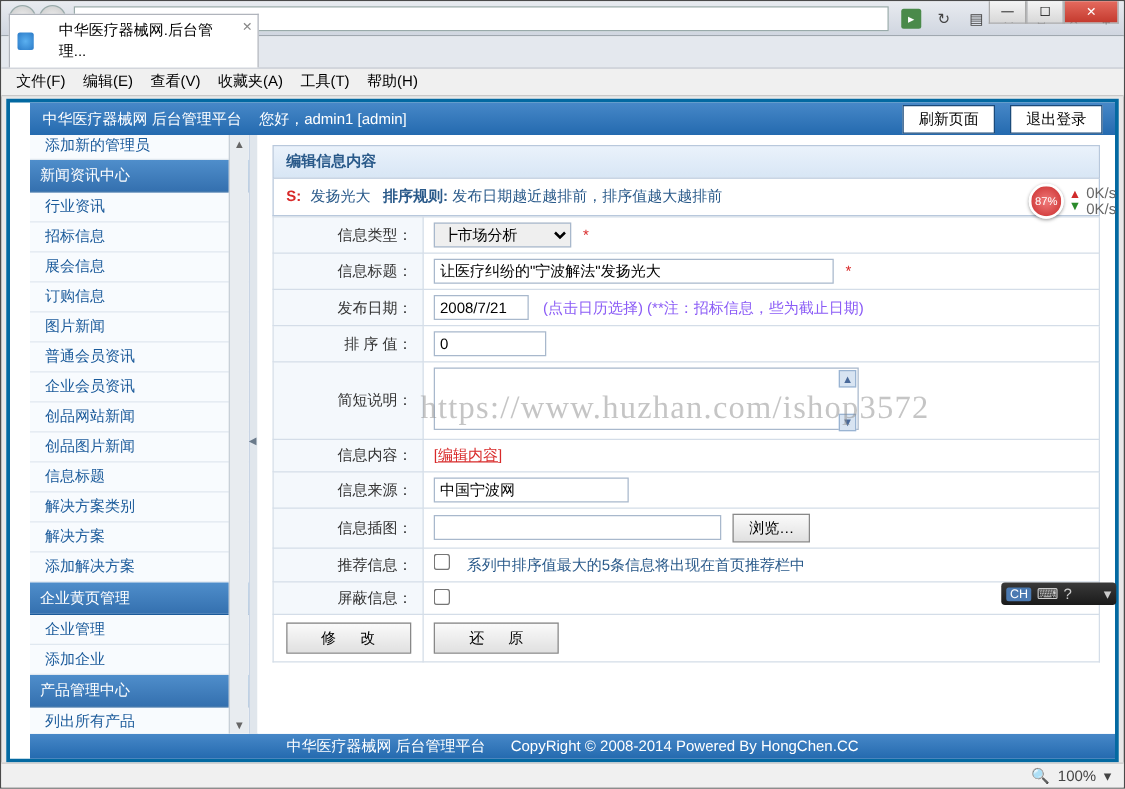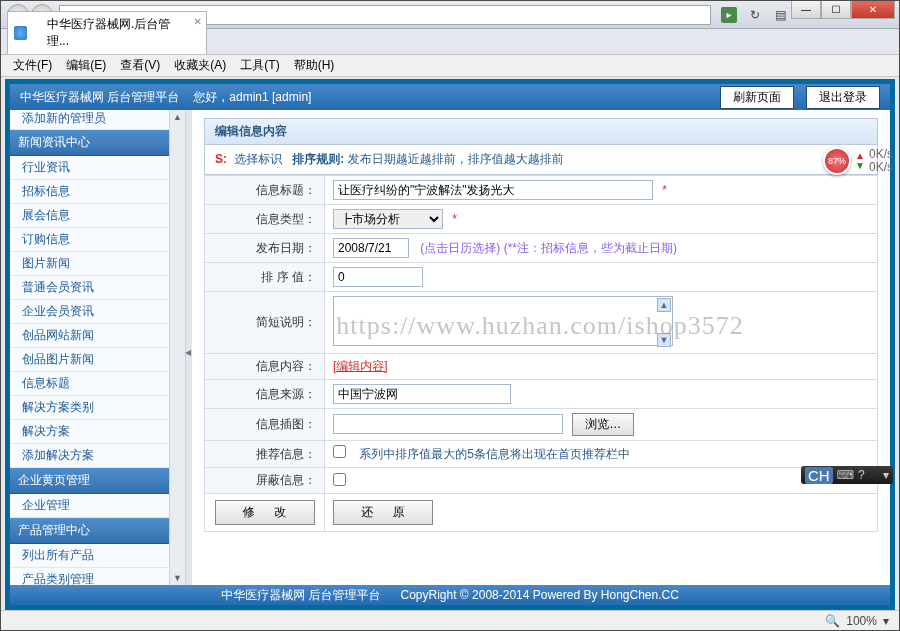--- a/index.html
+++ b/index.html
@@ -21,21 +21,21 @@
 .win-controls div:last-child { width: 44px; background: linear-gradient(#e46a5e,#c43a2e); color: #fff; }
 
 .tabs-row { height: 26px; background: #e4e8ee; display: flex; align-items: flex-end; padding: 0 6px; border-bottom: 1px solid #c0c4cc; }
 .tab { background: #fff; border: 1px solid #b0b4bc; border-bottom: none; padding: 4px 24px 4px 6px; display: flex; align-items: center; gap: 20px; max-width: 200px; position: relative; }
 .tab .favicon { width: 14px; height: 14px; background: radial-gradient(#5bb0f0,#2a7ac7); border-radius: 2px; }
 .tab .close-t { position: absolute; right: 4px; top: 4px; font-size: 10px; color: #888; }
 
 .menubar { height: 22px; background: #f0f0f0; display: flex; align-items: center; padding: 0 6px; gap: 2px; border-bottom: 1px solid #c8c8c8; }
 .menubar span { padding: 2px 6px; }
 
-.app { position: absolute; top: 78px; left: 4px; right: 4px; bottom: 20px; background: #fff; border: 5px solid #0369a1; }
+.app { position: absolute; top: 78px; left: 4px; right: 4px; bottom: 20px; background: #fff; border: 3px solid #0369a1; padding-left: 16px; }
 .app-header { height: 26px; background: linear-gradient(#4788c8, #246aaf); color: #fff; display: flex; align-items: center; padding: 0 10px; }
 .app-header .brand { font-weight: normal; }
 .app-header .greet { margin-left: 14px; }
 .app-header .right { margin-left: auto; display: flex; gap: 12px; }
 .app-header button { background: #fff; border: 1px solid #1a4a7a; padding: 2px 12px; font-size: 12px; cursor: pointer; }
 
 .app-body { display: flex; height: calc(100% - 46px); }
 .sidebar { width: 176px; background: #f8fbfe; border-right: 1px solid #c8d4e4; overflow: hidden; position: relative; }
 .sidebar .scroll-hint { position: absolute; right: 0; top: 0; width: 16px; height: 100%; background: #e8ecf0; border-left: 1px solid #c8d0d8; }
 .sidebar .scroll-hint::before { content: "▲"; position: absolute; top: 2px; left: 3px; font-size: 9px; color: #666; }
@@ -71,21 +71,21 @@
 .watermark { position: absolute; top: 310px; left: 200px; right: 20px; text-align: center; font-size: 26px; color: rgba(140,140,140,0.5); pointer-events: none; letter-spacing: 1px; font-family: Georgia, serif; }
 
 .float-badge { position: absolute; top: 146px; right: 6px; display: flex; align-items: center; gap: 4px; }
 .float-badge .circle { width: 28px; height: 28px; border-radius: 50%; background: radial-gradient(#f07a7a,#c82a2a); color: #fff; display: flex; align-items: center; justify-content: center; font-size: 9px; border: 2px solid #fff; box-shadow: 0 1px 3px rgba(0,0,0,.4); }
 .float-badge .speeds { font-size: 9px; color: #666; line-height: 1.1; }
 .float-badge .arr { font-size: 10px; line-height: 1; }
 .float-badge .up { color: #d02a2a; }
 .float-badge .dn { color: #2a8a2a; }
 
 .ime-bar { position: absolute; top: 465px; right: 6px; width: 92px; height: 18px; background: linear-gradient(#3a3a3a,#1a1a1a); border-radius: 3px; color: #ccc; display: flex; align-items: center; padding: 0 4px; gap: 4px; font-size: 10px; }
-.ime-bar .ch { background: #4b7ab2; color: #fff; padding: 0 3px; border-radius: 2px; font-size: 15px; }
+.ime-bar .ch { background: #4b7ab2; color: #fff; padding: 0 3px; border-radius: 2px; font-size: 10px; }
 
 .splitter { width: 6px; background: #e0e6ec; cursor: col-resize; position: relative; }
 .splitter::after { content: "◀"; position: absolute; top: 50%; left: -1px; font-size: 8px; color: #6a7a8a; }
 
 .ta-wrap { position: relative; display: inline-block; }
 .ta-arrow { position: absolute; right: 2px; width: 14px; height: 14px; background: #d8e4f2; border: 1px solid #9ab4d2; font-size: 9px; text-align: center; line-height: 12px; color: #4a6a9a; }
 </style>
 </head>
 <body>
 
@@ -155,50 +155,51 @@
           <div class="side-item">普通会员资讯</div>
           <div class="side-item">企业会员资讯</div>
           <div class="side-item">创品网站新闻</div>
           <div class="side-item">创品图片新闻</div>
           <div class="side-item">信息标题</div>
           <div class="side-item">解决方案类别</div>
           <div class="side-item">解决方案</div>
           <div class="side-item">添加解决方案</div>
           <div class="side-head">企业黄页管理</div>
           <div class="side-item">企业管理</div>
+          <div class="side-item">添加企业</div>
           <div class="side-head">产品管理中心</div>
           <div class="side-item">列出所有产品</div>
           <div class="side-item">产品类别管理</div>
         </div>
       <div class="splitter"></div>
 
       <div class="content">
         <div class="panel-title">编辑信息内容</div>
         <div class="rule-row">
           <span class="s">S:</span>
-          <span>选择标识</span>&nbsp;&nbsp;
+          <span>发扬光大</span>&nbsp;&nbsp;
           <b>排序规则:</b>
           <span>发布日期越近越排前，排序值越大越排前</span>
         </div>
 
         <table class="form-table">
           <tbody>
               <tr>
-            <td class="lab">信息标题：</td>
-            <td>
-              <input type="text" style="width: 320px;" value="让医疗纠纷的&quot;宁波解法&quot;发扬光大">
-              <span class="star">*</span>
-            </td>
-          </tr>
-          <tr>
             <td class="lab">信息类型：</td>
             <td>
               <select style="width:110px;">
                 <option>┣市场分析</option>
               </select>
+              <span class="star">*</span>
+            </td>
+          </tr>
+          <tr>
+            <td class="lab">信息标题：</td>
+            <td>
+              <input type="text" style="width: 320px;" value="让医疗纠纷的&quot;宁波解法&quot;发扬光大">
               <span class="star">*</span>
             </td>
           </tr>
           <tr>
             <td class="lab">发布日期：</td>
             <td>
               <input type="text" style="width: 76px;" value="2008/7/21">
               <span class="hint">(点击日历选择) (**注：招标信息，些为截止日期)</span>
             </td>
           </tr>
@@ -215,21 +216,21 @@
                 <span class="ta-arrow" style="bottom:2px">▼</span>
               </div>
             </td>
           </tr>
           <tr>
             <td class="lab">信息内容：</td>
             <td><a href="#" class="edit-link">[编辑内容]</a></td>
           </tr>
           <tr>
             <td class="lab">信息来源：</td>
-            <td><input type="text" style="width: 178px;" value="中国宁波网"></td>
+            <td><input type="text" style="width: 156px;" value="中国宁波网"></td>
           </tr>
           <tr>
             <td class="lab">信息插图：</td>
             <td>
               <input type="text" style="width: 230px;" value="">
               <button style="padding:2px 12px;border:1px solid #888;background:linear-gradient(#fafafa,#e0e0e0);margin-left:6px;">浏览…</button>
             </td>
           </tr>
           <tr>
             <td class="lab">推荐信息：</td>

